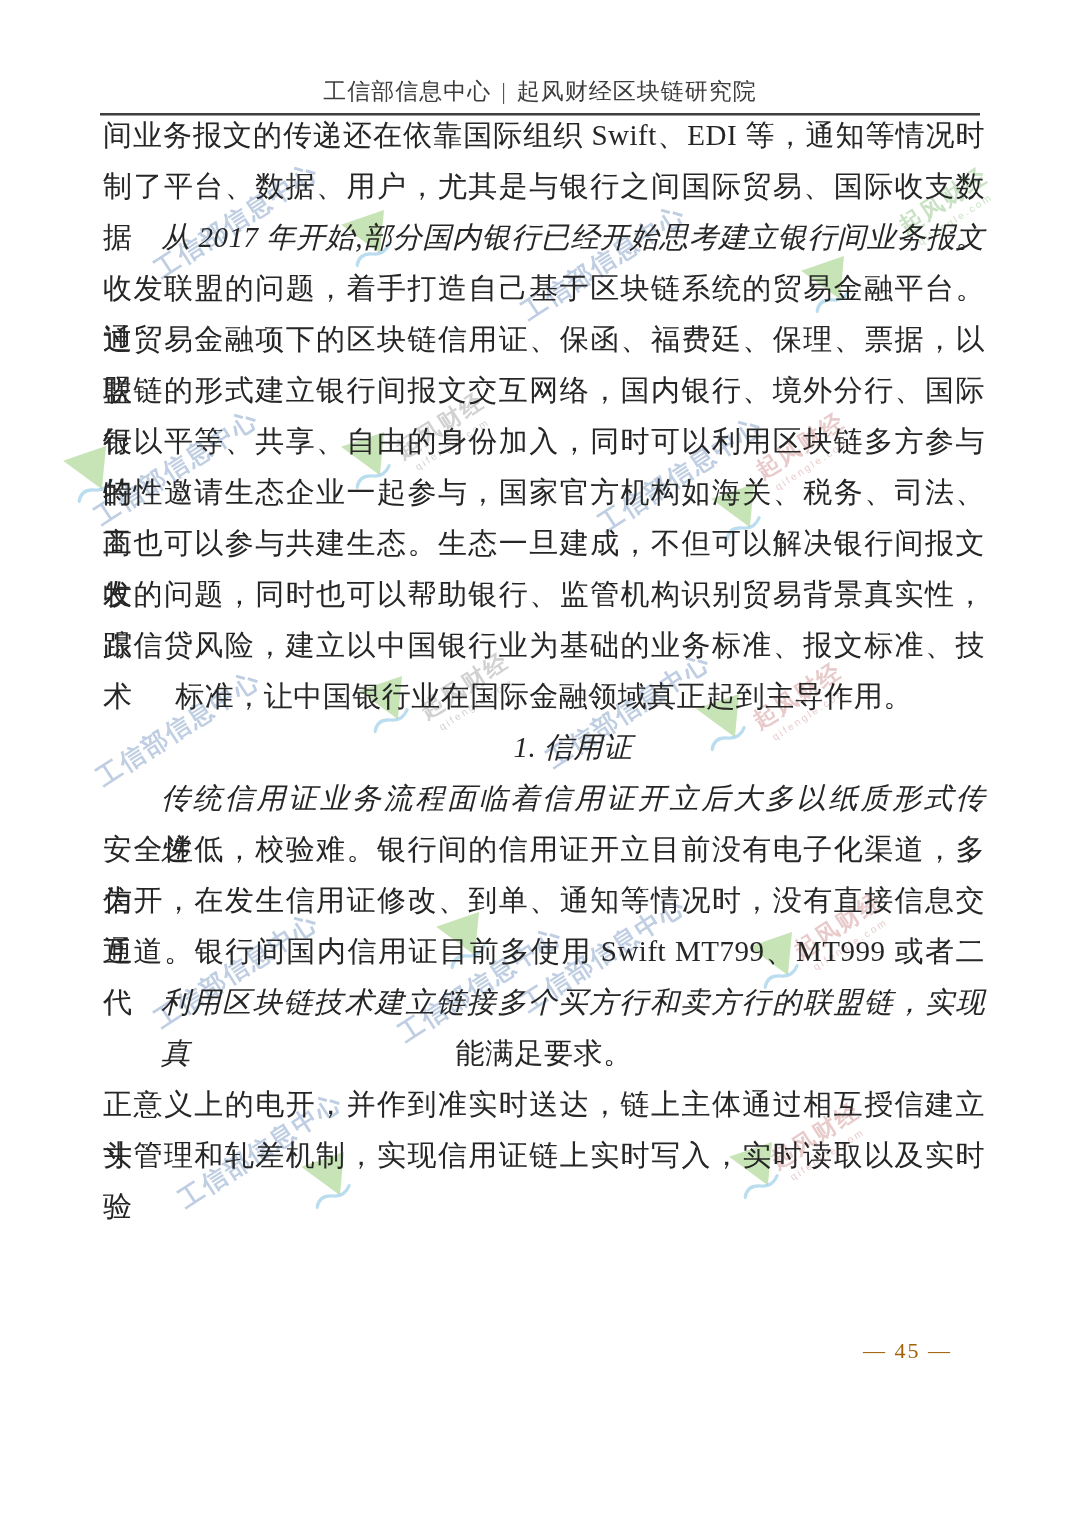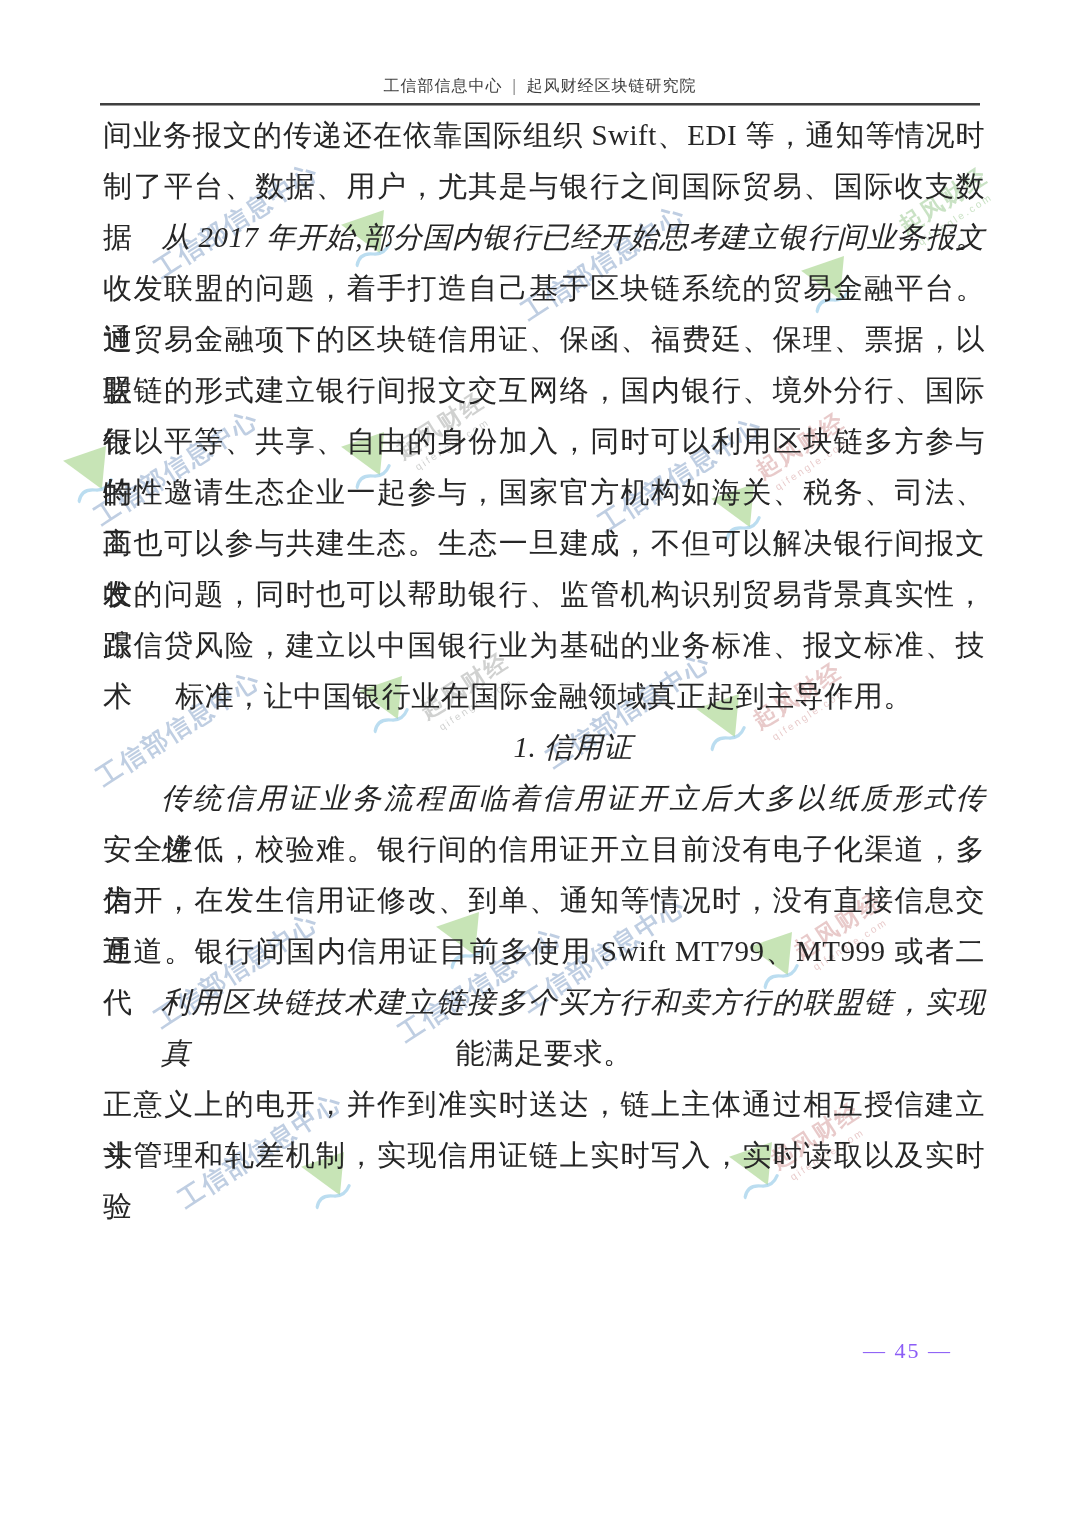--- a/index.html
+++ b/index.html
@@ -10,21 +10,21 @@
     background:#ffffff;
     overflow:hidden;
     font-family:"Liberation Serif","DejaVu Serif",serif;
   }
   
   .page-header{
     position:absolute;left:100px;top:76px;width:880px;
   }
   .header-text{
     text-align:center;
-    font-size:16px;
+    font-size:23px;
     letter-spacing:1px;
     color:#3d3d3d;
     padding-bottom:6px;
     white-space:nowrap;
   }
   .header-text .sep{margin:0 10px;color:#555;}
   .header-rule{
     height:3px;
     background:linear-gradient(#3f3f3f 0 55%,#ffffff 55% 70%,#9a9a9a 70% 100%);
   }
@@ -45,21 +45,21 @@
   }
   .line.jfull{white-space:normal;}
   .line.noj{
     text-align:center;
     text-align-last:auto;
   }
   .line.indent{padding-left:58px;font-style:italic;}
   
   .page-footer{
     position:absolute;top:1338px;right:128px;
-    font-size:22px;color:#8b5cf6;letter-spacing:2px;
+    font-size:22px;color:#a16207;letter-spacing:2px;
   }
   
   .wm-layer{position:absolute;inset:0;pointer-events:none;z-index:0;}
   .page-header,.doc-body,.page-footer{z-index:1;}
   .wm{position:absolute;transform:rotate(-33deg);transform-origin:left top;}
   .wm-miit{
     font-family:"Liberation Sans","DejaVu Sans",sans-serif;
     font-size:25px;font-weight:bold;letter-spacing:2px;
     color:rgba(128,158,198,0.50);
     white-space:nowrap;

